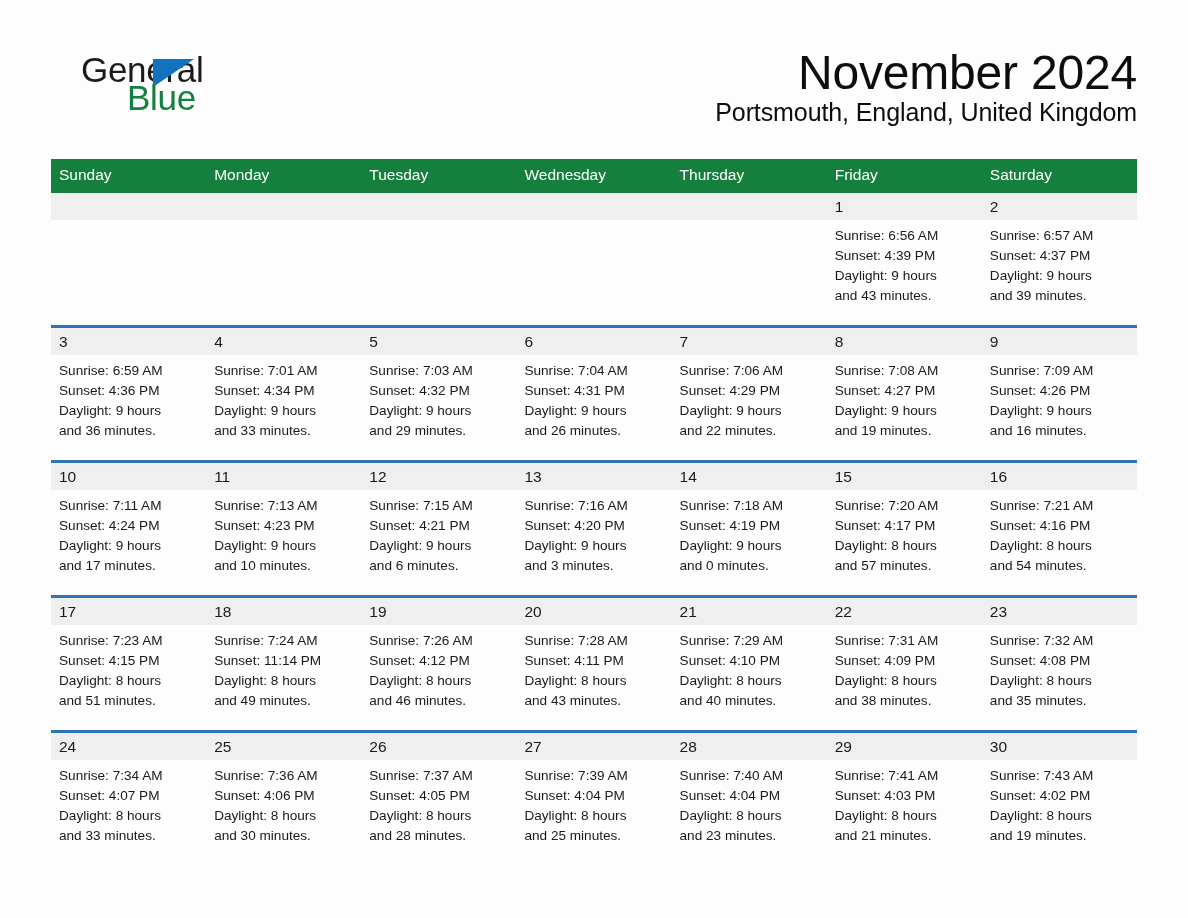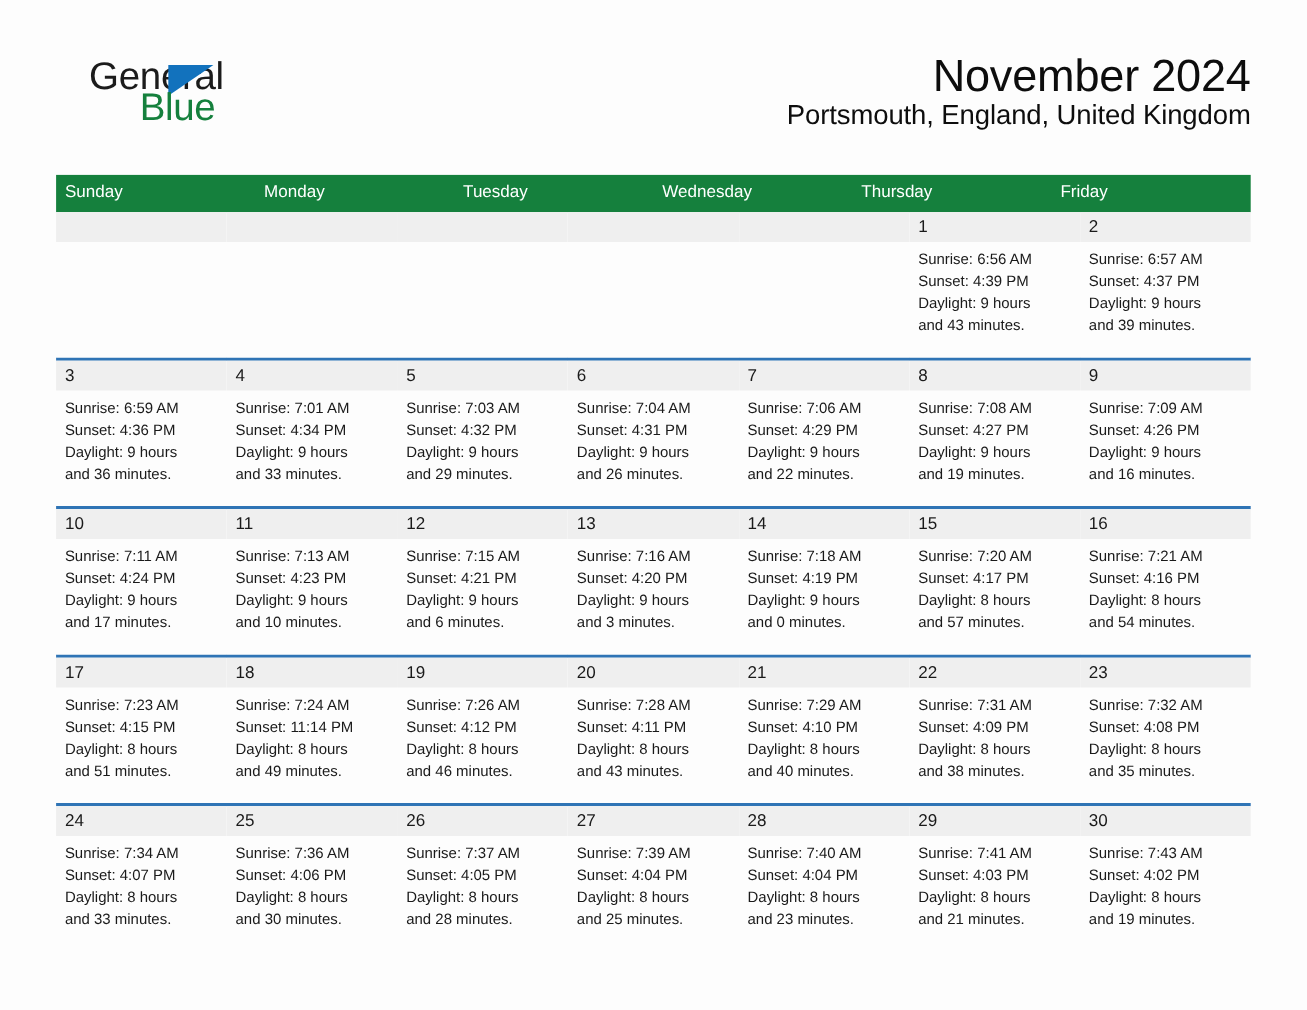--- a/index.html
+++ b/index.html
@@ -67,21 +67,21 @@
     line-height: 1;
   }
 
   .title-block {
     position: absolute;
     right: 51px;
     top: 48px;
     text-align: right;
   }
   .cal-title {
-    font-size: 41px;
+    font-size: 48px;
     font-weight: 400;
     color: #0d0d0d;
     line-height: 1.05;
     letter-spacing: -0.2px;
   }
   .cal-subtitle {
     font-size: 25px;
     font-weight: 400;
     color: #0d0d0d;
     margin-top: 0;
@@ -168,20 +168,21 @@
 
   <div class="calendar">
 
     <div class="weekday-row">
       <div class="weekday">Sunday</div>
       <div class="weekday">Monday</div>
       <div class="weekday">Tuesday</div>
       <div class="weekday">Wednesday</div>
       <div class="weekday">Thursday</div>
       <div class="weekday">Friday</div>
+      <div class="weekday">Saturday</div>
     </div>
 
     <div id="weeks-container">
         <div class="week-row first">
           <div class="day-cell">
             <div class="day-number-strip"></div>
             <div class="day-body">
               <div></div>
               <div></div>
               <div></div>

